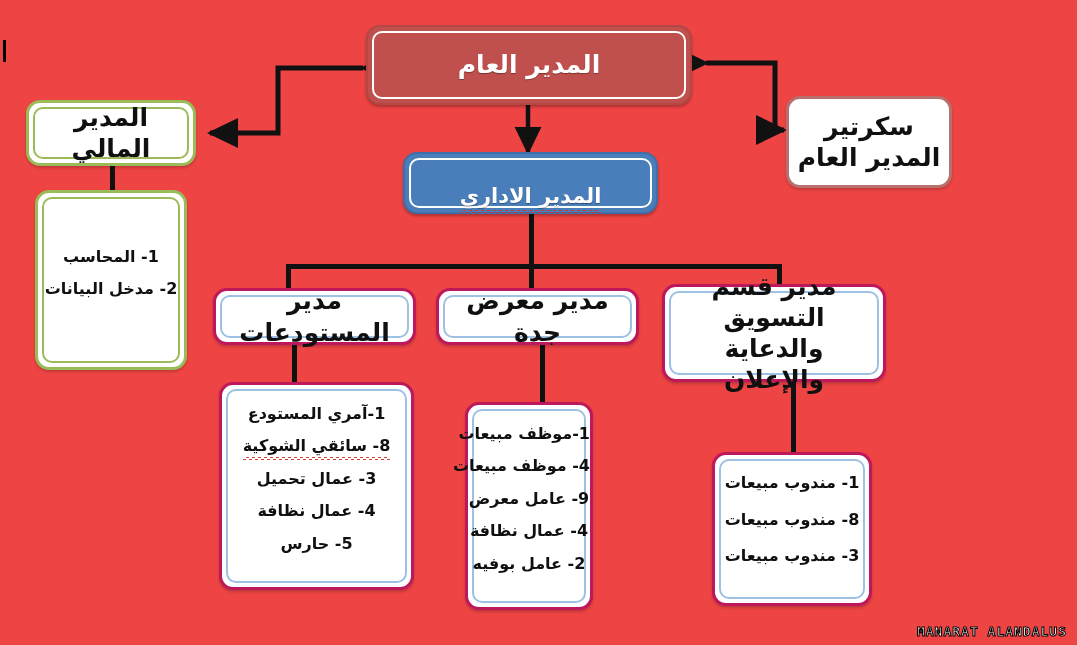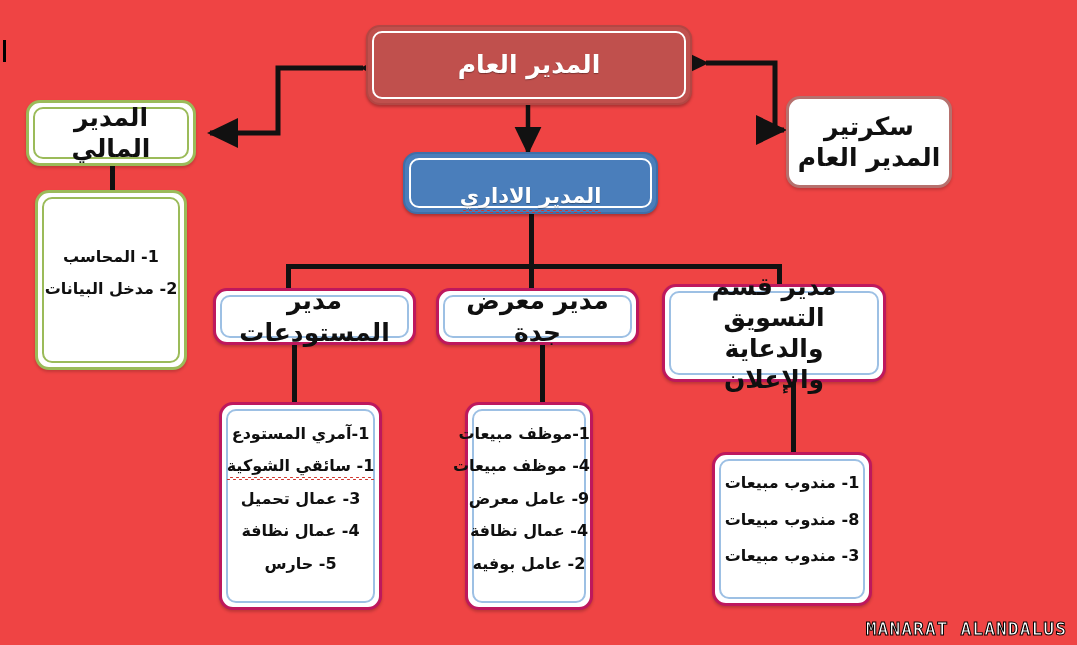--- a/index.html
+++ b/index.html
@@ -173,21 +173,21 @@
     z-index: 3;
     pointer-events: none;
   }
 
   
   #watermark {
     position: absolute;
     right: 10px;
     bottom: 6px;
     font-family: "DejaVu Sans Mono", "Liberation Mono", monospace;
-    font-size: 18px;
+    font-size: 13px;
     font-weight: bold;
     letter-spacing: 1px;
     color: #ffffff;
     -webkit-text-stroke: 1px #000000;
     z-index: 20;
   }
 
   #caret {
     position: absolute;
     left: 3px;
@@ -278,25 +278,25 @@
   </div>
 
   <div class="node listbox theme-green-outline" style="left:35px; top:190px; width:152px; height:180px;">
     <div class="inner"></div>
     <ul>
         <li>1- المحاسب</li>
         <li>2- مدخل البيانات</li>
       </ul>
   </div>
 
-  <div class="node listbox theme-blue-outline" style="left:219px; top:402px; width:163px; height:208px;">
+  <div class="node listbox theme-blue-outline" style="left:219px; top:382px; width:195px; height:208px;">
     <div class="inner"></div>
     <ul>
         <li>1-آمري المستودع</li>
-        <li><span class="squiggle">1- سائقي الشوكية</span></li>
+        <li><span class="squiggle">8- سائقي الشوكية</span></li>
         <li>3- عمال تحميل</li>
         <li>4- عمال نظافة</li>
         <li>5- حارس</li>
       </ul>
   </div>
 
   <div class="node listbox theme-blue-outline" style="left:465px; top:402px; width:128px; height:208px;">
     <div class="inner"></div>
     <ul>
         <li>1-موظف مبيعات</li>

